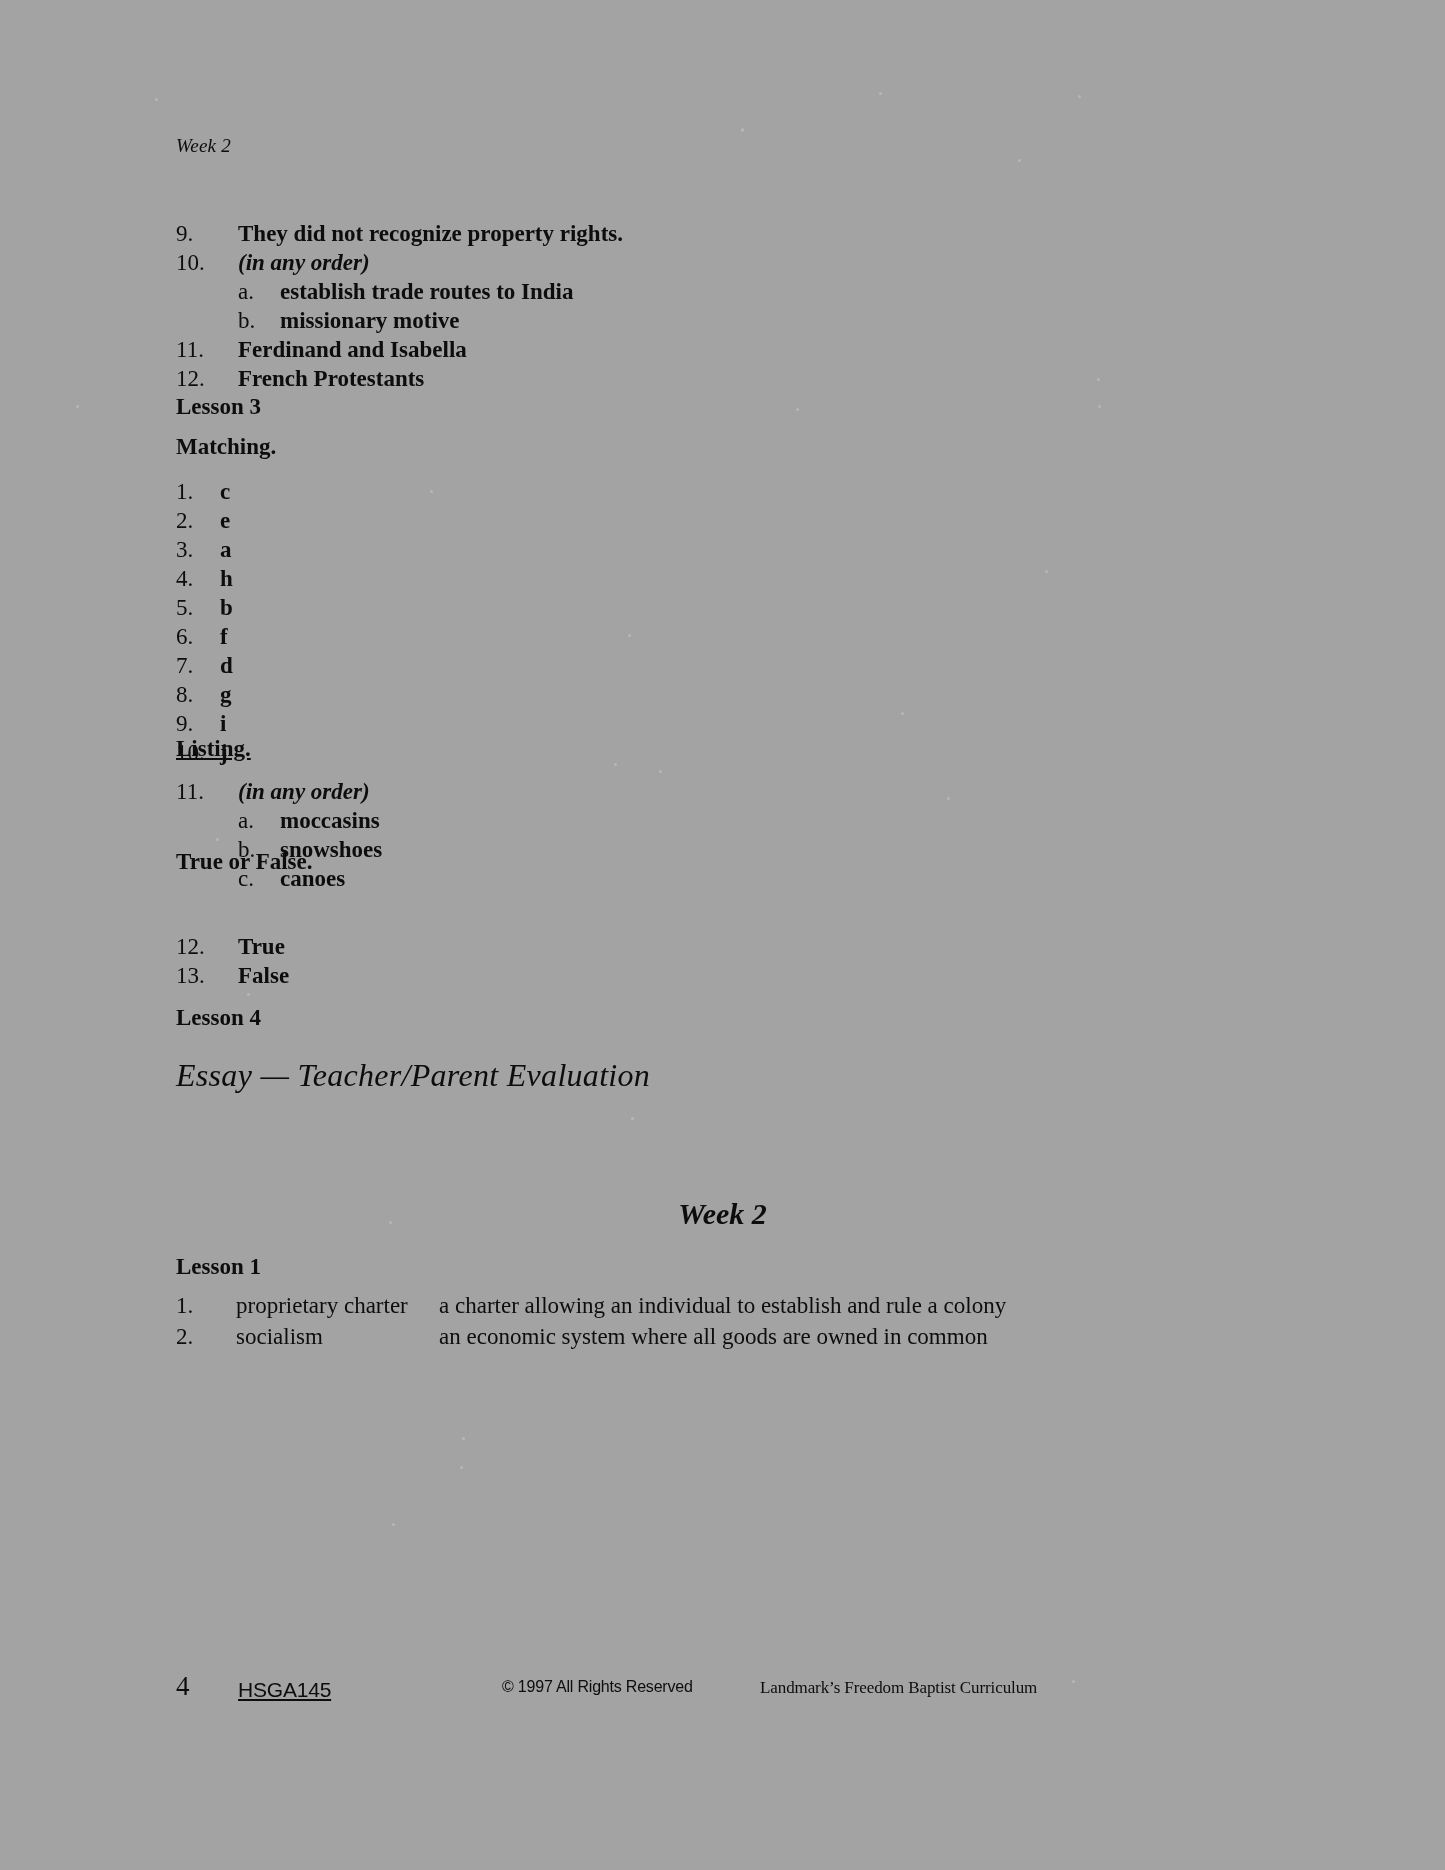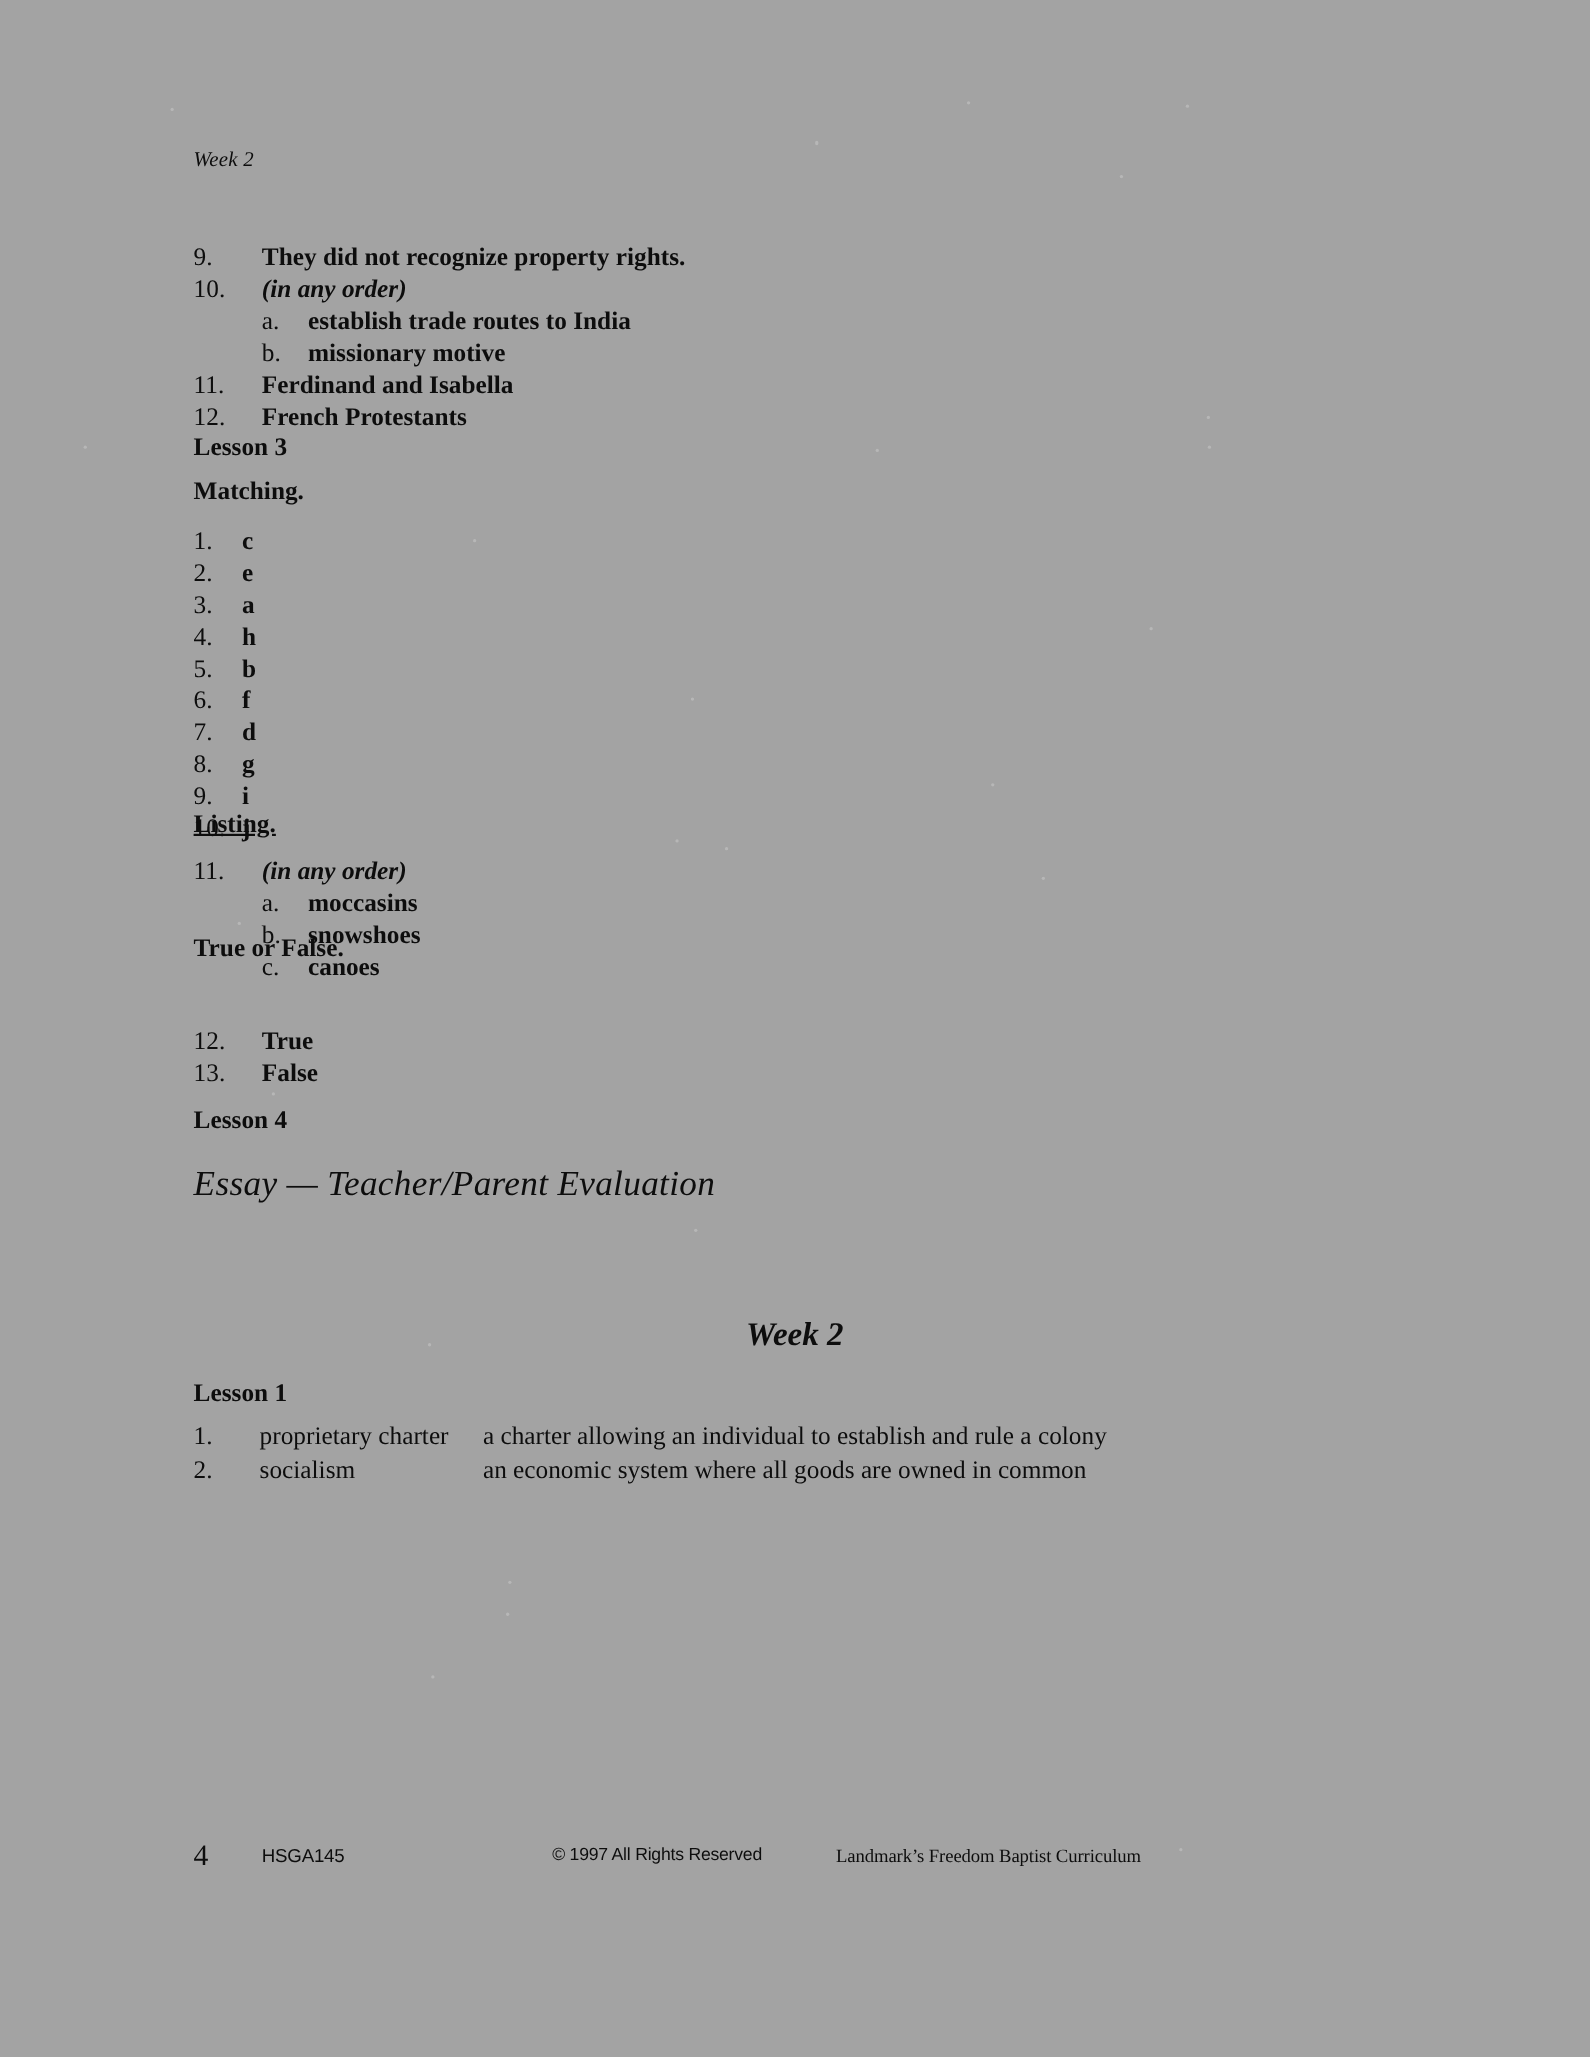--- a/index.html
+++ b/index.html
@@ -139,22 +139,23 @@
     position: absolute;
     left: 0;
     top: -7px;
     font-size: 27px;
   }
   .footer .code {
     position: absolute;
     left: 62px;
     top: 0;
     font-family: "Liberation Sans", "DejaVu Sans", sans-serif;
-    font-size: 17px;
+    font-size: 21px;
     letter-spacing: -0.2px;
+    text-decoration: underline;
   }
   .footer .copyright {
     position: absolute;
     left: 326px;
     top: 0;
     font-family: "Liberation Sans", "DejaVu Sans", sans-serif;
     font-size: 16px;
     letter-spacing: -0.2px;
   }
   .footer .curriculum {

